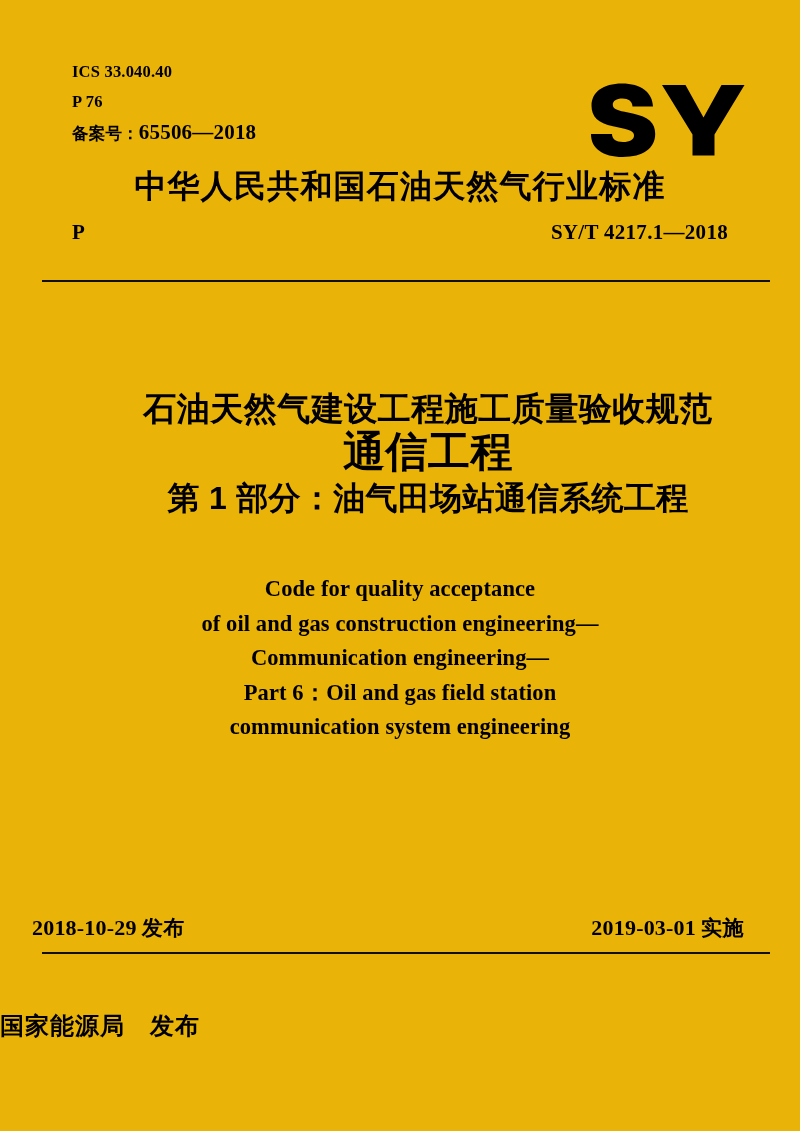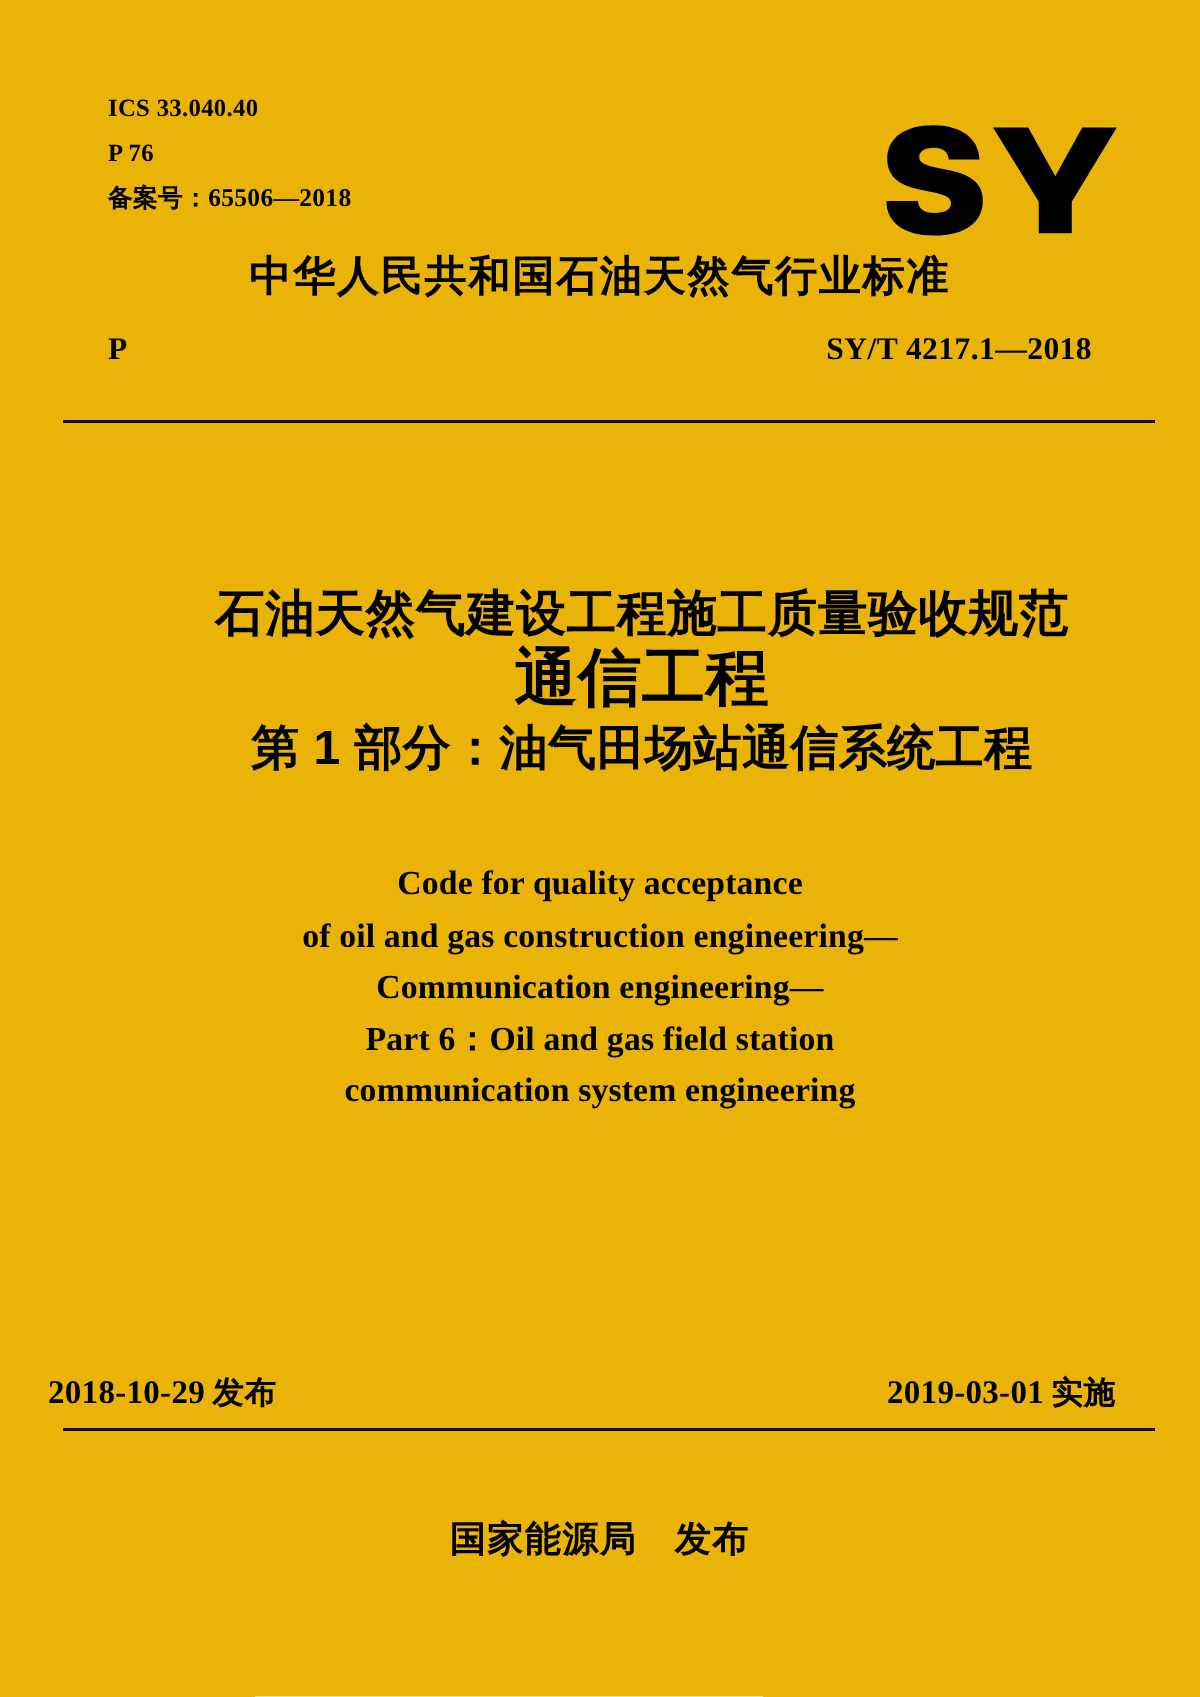--- a/index.html
+++ b/index.html
@@ -48,21 +48,21 @@
     white-space: nowrap;
   }
   .code-line.cn {
     font-family: "Liberation Sans", "DejaVu Sans", sans-serif;
     font-weight: bold;
     font-size: 16.5px;
   }
   .code-line.cn .num {
     font-family: "Liberation Serif", "DejaVu Serif", serif;
     font-weight: bold;
-    font-size: 17px;
+    font-size: 21px;
   }
 
   
   .sy-mark {
     position: absolute;
     left: 586px;
     top: 82px;
     width: 160px;
     height: 76px;
   }
@@ -73,21 +73,21 @@
   }
 
   .org-line {
     position: absolute;
     left: 0;
     top: 165px;
     width: 800px;
     text-align: center;
     font-family: "Liberation Sans", "DejaVu Sans", sans-serif;
     font-weight: bold;
-    font-size: 28px;
+    font-size: 32px;
     letter-spacing: 1.2px;
     white-space: nowrap;
   }
 
   .std-row {
     position: absolute;
     left: 72px;
     top: 220px;
     width: 656px;
     display: flex;
@@ -185,21 +185,21 @@
     font-size: 21px;
     margin-left: 5px;
     letter-spacing: 0.5px;
   }
 
   .publisher {
     position: absolute;
     left: 0;
     top: 1010px;
     width: 800px;
-    text-align: center;
+    text-align: left;
     font-family: "Liberation Sans", "DejaVu Sans", sans-serif;
     font-weight: bold;
     font-size: 24px;
     letter-spacing: 1px;
     white-space: nowrap;
   }
 </style>
 </head>
 <body>
 

